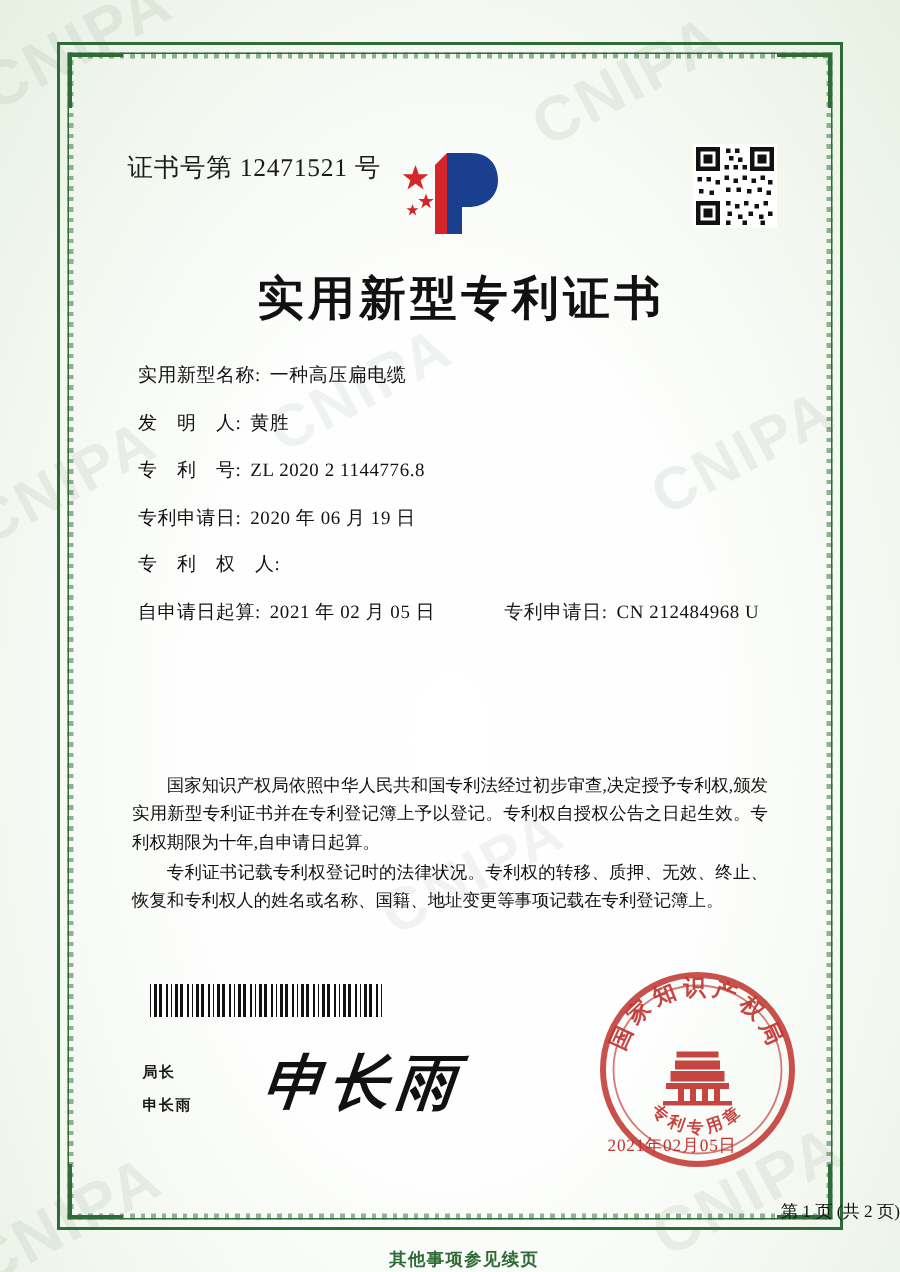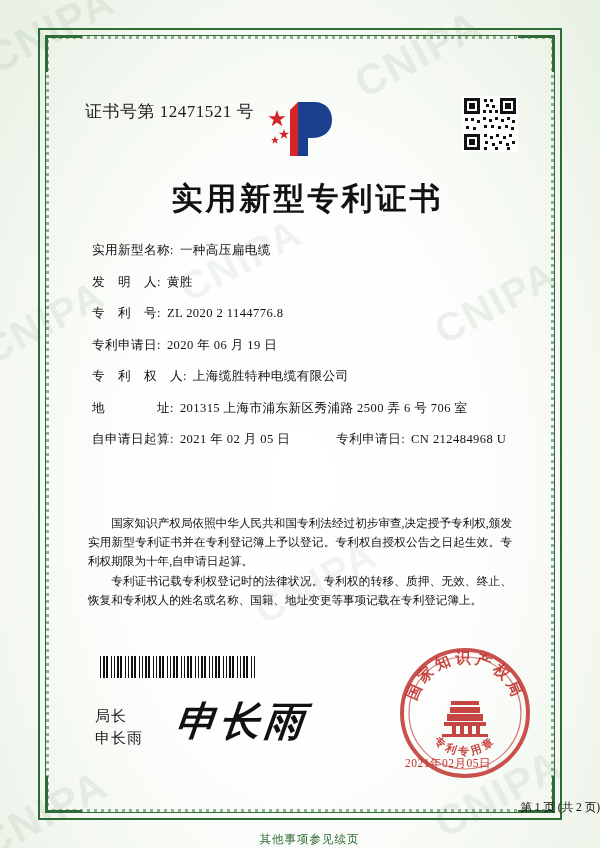--- a/index.html
+++ b/index.html
@@ -162,23 +162,24 @@
     width: 156px; height: 22px;
     background: repeating-linear-gradient(90deg,
       #111 0 1px, #fff 1px 3px, #111 3px 5px, #fff 5px 6px,
       #111 6px 8px, #fff 8px 11px, #111 11px 12px, #fff 12px 14px);
   }
 
   
   .sig-label {
     position: absolute;
     left: 95px; top: 705px;
-    font-size: 15px;
+    font-size: 10px;
     line-height: 22px;
     letter-spacing: 1px;
+    font-weight: bold;
   }
   .sig-script {
     position: absolute;
     left: 176px; top: 694px;
     font-size: 40px;
     font-family: "Liberation Serif", serif;
     font-style: italic;
     font-weight: bold;
     color: #111;
     letter-spacing: 4px;
@@ -208,21 +209,21 @@
     text-align: right;
     font-size: 11.5px;
     color: #111;
   }
   .footer-note {
     position: absolute;
     left: 0; right: 0; top: 832px;
     text-align: center;
     font-size: 11.5px;
     color: #2f6b36;
-    font-weight: normal;
+    font-weight: bold;
     letter-spacing: 1px;
     margin-left: 19px;
   }
 </style>
 </head>
 <body>
 
 <div class="page">
 
   <div class="watermark">
@@ -328,27 +329,22 @@
       <span class="field-value">ZL 2020 2 1144776.8</span>
     </div>
 
     <div class="field-row">
       <span class="field-label">专利申请日:</span>
       <span class="field-value">2020 年 06 月 19 日</span>
     </div>
 
     <div class="field-row">
       <span class="field-label">专　利　权　人:</span>
-      <span class="field-value">上海缆胜特种电缆有限公司</span>
-    </div>
-
-    <div class="field-row">
-      <span class="field-label">地　　　　址:</span>
-      <span class="field-value">201315  上海市浦东新区秀浦路 2500 弄 6 号 706 室</span>
-    </div>
+    </div>
+
 
     <div class="field-row pair">
       <span class="field-label">自申请日起算:</span>
       <span class="field-value">2021 年 02 月 05 日</span>
       <span class="second-label">专利申请日:</span>
       <span class="field-value">CN 212484968 U</span>
     </div>
 
   </div>
 

